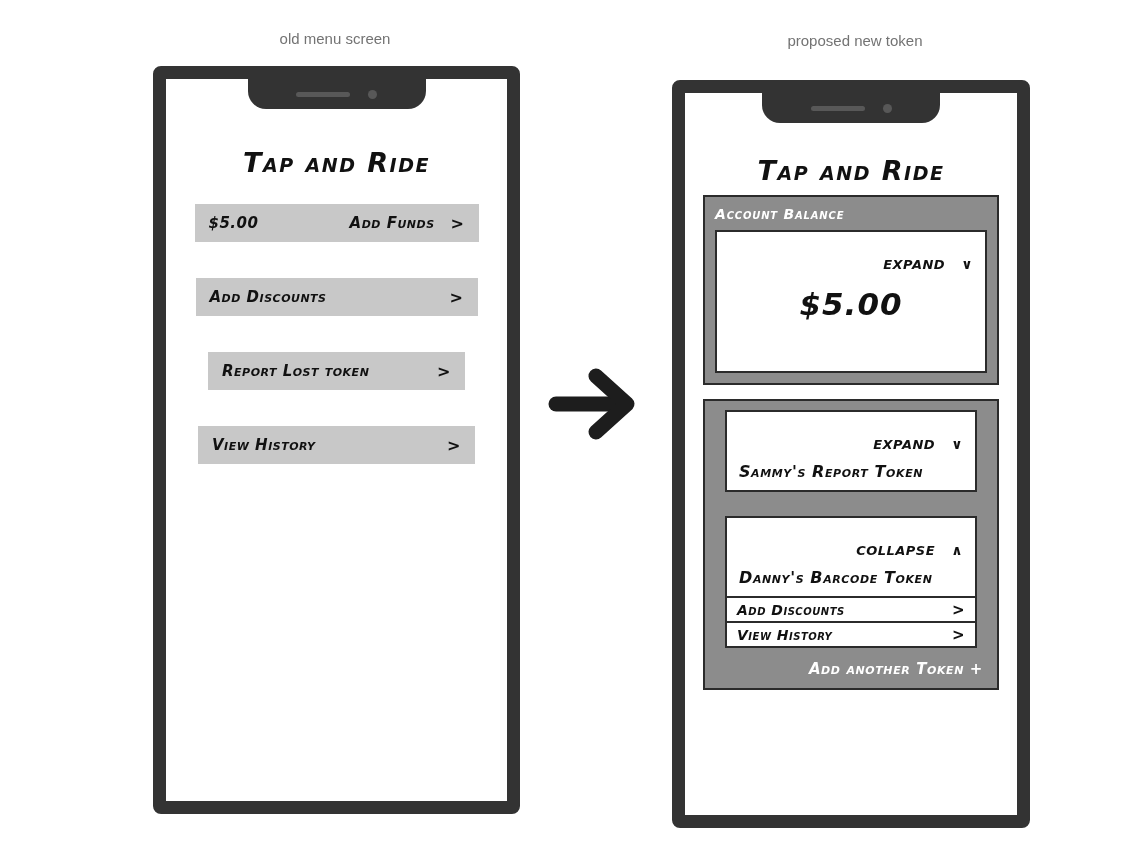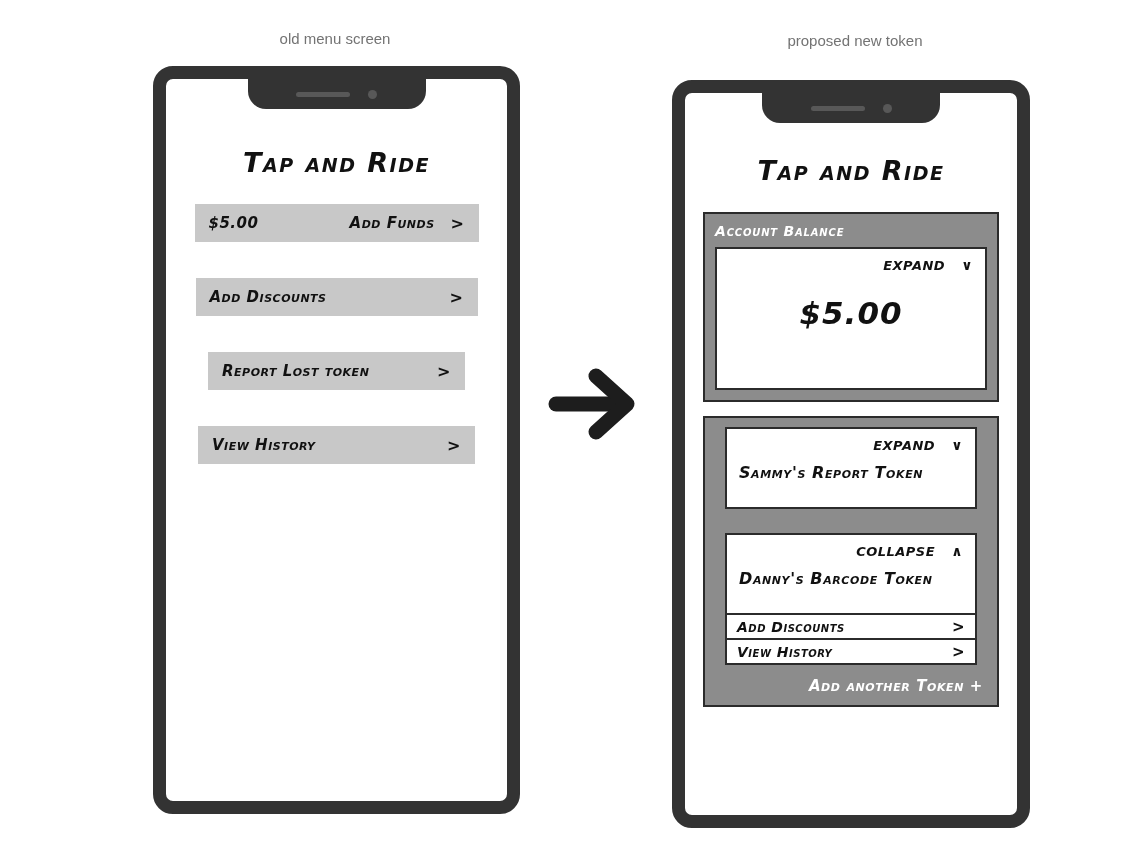--- a/index.html
+++ b/index.html
@@ -33,21 +33,21 @@
     font-variant: small-caps;
     letter-spacing: 0.5px;
     color: #111111;
     -webkit-font-smoothing: antialiased;
   }
 
   
   .phone {
     position: absolute;
     border: 13px solid #333333;
-    border-radius: 20px;
+    border-radius: 8px;
     background: #ffffff;
     overflow: hidden;
   }
   #phone-old { left: 153px; top: 66px;  width: 367px; height: 748px; }
   #phone-new { left: 672px; top: 80px;  width: 358px; height: 748px; }
 
   .screen {
     position: relative;
     width: 100%;
     height: 100%;
@@ -117,40 +117,40 @@
   .menu-btn .chev  { flex: 0 0 auto; font-size: 16px; }
 
   .menu-btn.w1 { width: 284px; }
   .menu-btn.w2 { width: 282px; }
   .menu-btn.w3 { width: 257px; }
   .menu-btn.w4 { width: 277px; }
 
   
   .panels {
     position: absolute;
-    top: 119px;
+    top: 102px;
     left: 18px;
     right: 18px;
   }
   .panel {
     background: #8c8c8c;
     border: 2px solid #2b2b2b;
     padding: 9px 10px 10px 10px;
     margin-bottom: 14px;
   }
   .panel-title {
     color: #ffffff;
     font-size: 14px;
     margin-bottom: 8px;
     letter-spacing: 0.8px;
   }
   .card {
     background: #ffffff;
     border: 2px solid #2b2b2b;
-    padding: 8px 12px 10px 12px;
+    padding: 24px 12px 10px 12px;
   }
   .card-toggle {
     display: flex;
     justify-content: flex-end;
     align-items: center;
     gap: 16px;
     font-size: 13px;
   }
   .card-toggle .caret { font-size: 14px; }
 

